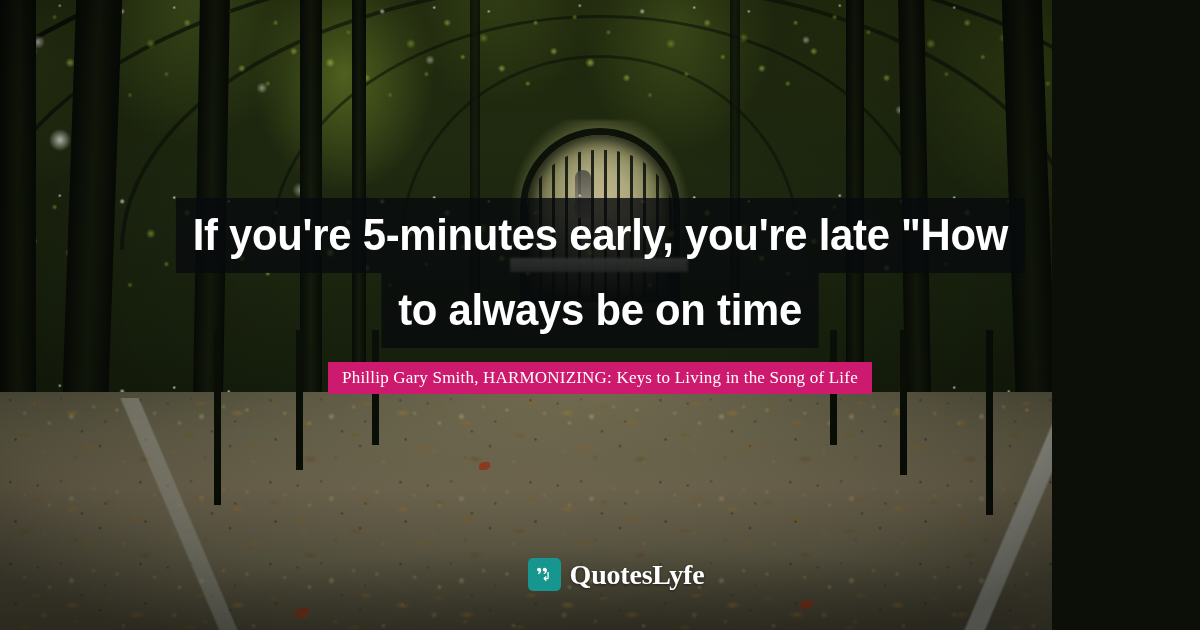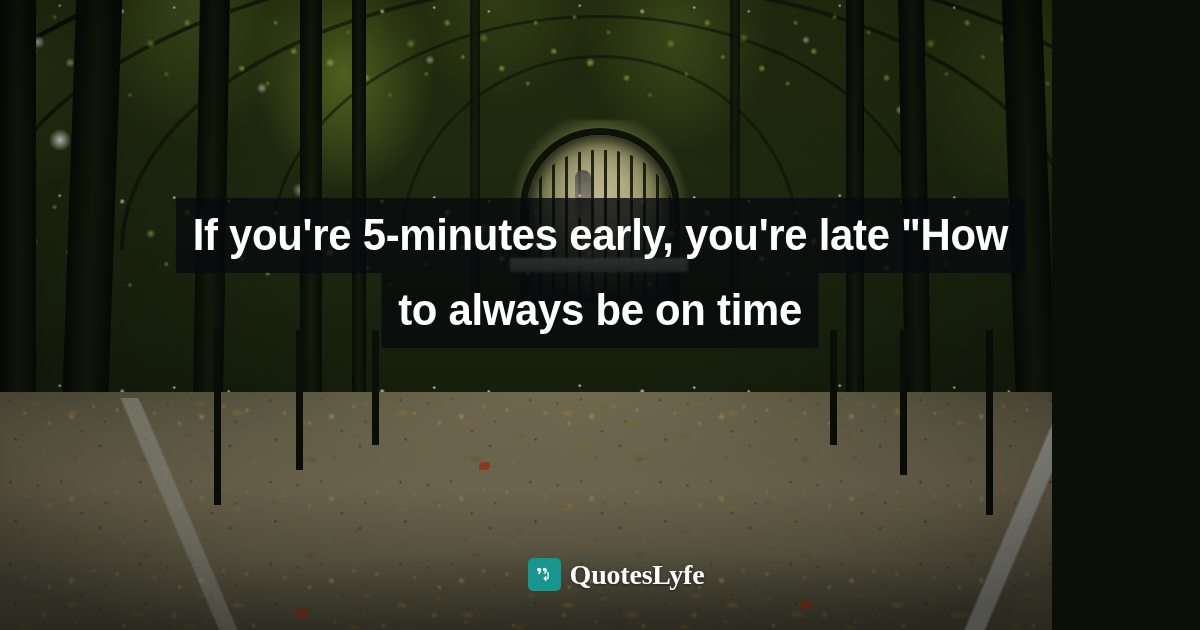--- a/index.html
+++ b/index.html
@@ -320,20 +320,23 @@
     <div class="post p7"></div>
 
     <div class="photo-grade"></div>
   </div>
 
   <div class="quote-block">
     <div class="quote-line">If you're 5-minutes early, you're late "How</div><br>
     <div class="quote-line">to always be on time</div>
   </div>
 
+  <div class="attribution-wrap">
+    <div class="attribution">Phillip Gary Smith, HARMONIZING: Keys to Living in the Song of Life</div>
+  </div>
 
   <div class="logo">
     <span class="logo-mark">
       <svg width="23" height="23" viewBox="0 0 24 24" aria-hidden="true">
         <path d="M6.2 5.0c-1.0 0-1.9.85-1.9 1.95S5.2 8.9 6.2 8.9c.25 0 .5-.05.7-.12-.15.75-.8 1.35-1.55 1.5v1.35c1.85-.2 3.2-1.8 3.2-3.8V6.95C8.55 5.85 7.3 5.0 6.2 5.0z" fill="#ffffff"></path>
         <path d="M12.1 5.0c-1.0 0-1.9.85-1.9 1.95s.9 1.95 1.9 1.95c.25 0 .5-.05.7-.12-.15.75-.8 1.35-1.55 1.5v1.35c1.85-.2 3.2-1.8 3.2-3.8V6.95C14.45 5.85 13.2 5.0 12.1 5.0z" fill="#ffffff"></path>
         <path d="M16.4 9.3v6.6c0 .55-.45 1.0-1.0 1.0h-2.1l1.05 1.15-.95.95-2.6-2.7 2.6-2.7.95.95-1.05 1.15h1.75V9.3z" fill="#ffffff"></path>
       </svg>
     </span>
     <span class="logo-text">QuotesLyfe</span>

